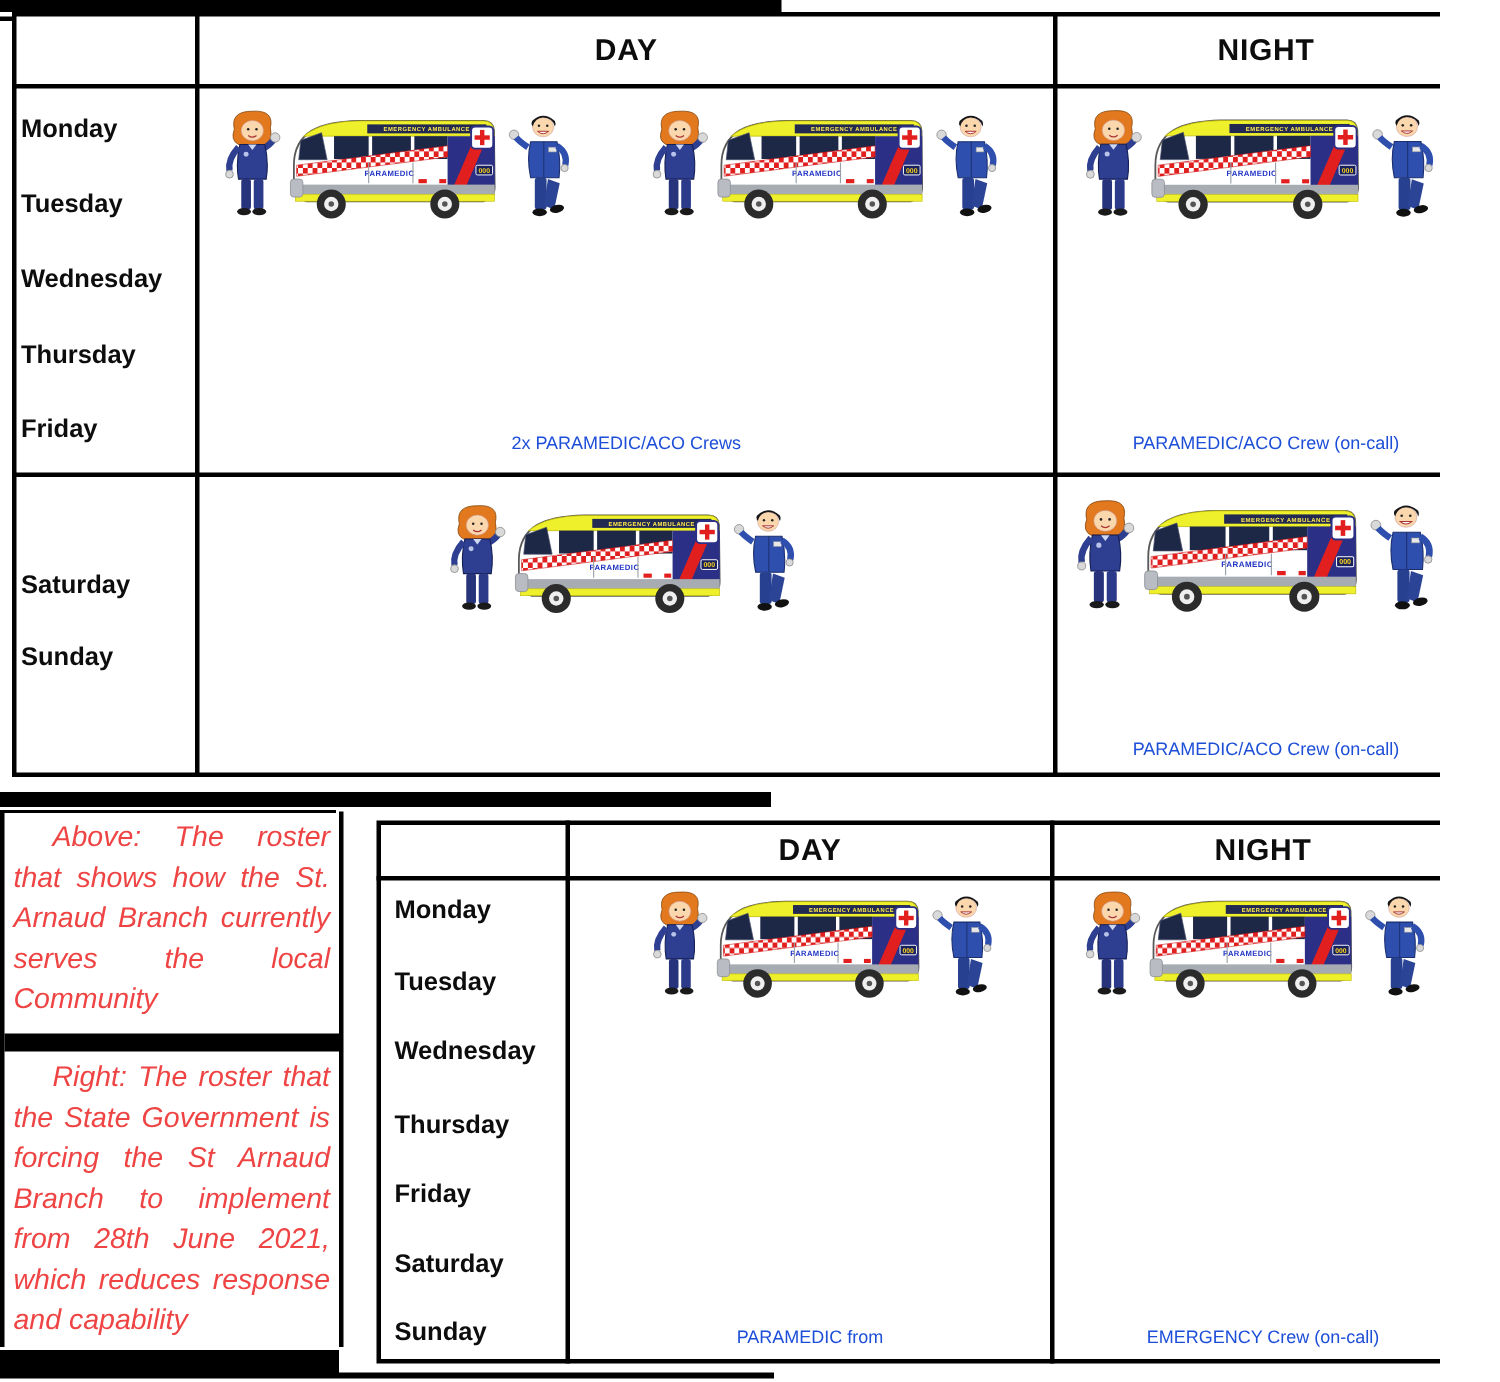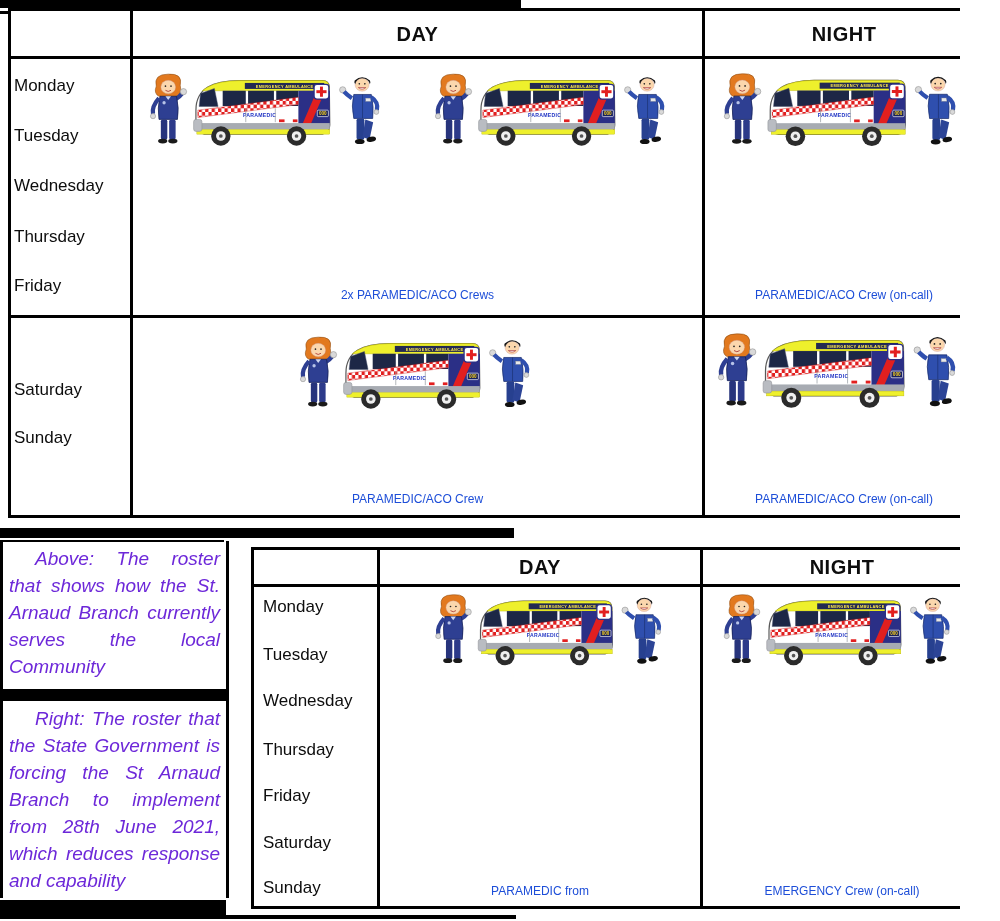--- a/index.html
+++ b/index.html
@@ -2,26 +2,26 @@
 <html><head>
 <meta charset="utf-8">
 <style>
   html,body{margin:0;padding:0;background:#fff;}
   .page{position:relative;width:960px;height:921px;background:#ffffff;
         font-family:"Liberation Sans",sans-serif;color:#111;overflow:hidden;}
   .rule{position:absolute;background:#000;}
   .tbl{position:absolute;border:3px solid #000;box-sizing:border-box;background:#fff;}
   .vline,.hline{position:absolute;background:#000;}
   .hdr{position:absolute;font-weight:bold;font-size:20px;letter-spacing:.5px;text-align:center;color:#0d0d0d;}
-  .daylbl{position:absolute;font-weight:normal;font-size:17px;color:#0d0d0d;white-space:nowrap;}
+  .daylbl{position:absolute;font-weight:bold;font-size:17px;color:#0d0d0d;white-space:nowrap;}
   .cap{position:absolute;font-size:12px;text-align:center;color:#1d4ed8;white-space:nowrap;}
   .sidebar{position:absolute;left:0;top:541px;width:229px;height:357px;
            border-left:3px solid #000;border-right:3px solid #000;box-sizing:border-box;}
   .para{position:absolute;left:6px;right:6px;font-style:italic;font-size:19px;
-        line-height:27px;text-align:justify;color:#6d28d9;}
+        line-height:27px;text-align:justify;color:#ef4444;}
   .para p{margin:0;text-indent:26px;}
   .sep{position:absolute;left:0;width:100%;background:#000;}
   .crew{position:absolute;}
   .defsvg{position:absolute;width:0;height:0;overflow:hidden;}
 </style>
 </head>
 <body>
 
 <svg class="defsvg" xmlns="http://www.w3.org/2000/svg" xmlns:xlink="http://www.w3.org/1999/xlink" aria-hidden="true">
   <defs>
@@ -146,21 +146,20 @@
     </svg>
   <svg class="crew" style="left:297px;top:334px;width:240px;height:82px" viewBox="0 0 260 88">
       <use href="#crew-symbol" xlink:href="#crew-symbol"></use>
     </svg>
   <svg class="crew" style="left:703px;top:331px;width:272px;height:84px" viewBox="0 0 260 88">
       <use href="#crew-symbol" xlink:href="#crew-symbol"></use>
     </svg>
 
   <div class="cap" style="left:133px;top:288px;width:569px">2x PARAMEDIC/ACO Crews</div>
   <div class="cap" style="left:705px;top:288px;width:278px">PARAMEDIC/ACO Crew (on-call)</div>
-  <div class="cap" style="left:133px;top:492px;width:569px">PARAMEDIC/ACO Crew</div>
   <div class="cap" style="left:705px;top:492px;width:278px">PARAMEDIC/ACO Crew (on-call)</div>
 
   <div class="sidebar">
     <div class="para" style="top:4px">
       <p>Above: The roster that shows how the St. Arnaud Branch currently serves the local Community</p>
     </div>
     <div class="sep" style="top:148px;height:12px"></div>
     <div class="para" style="top:164px">
       <p>Right: The roster that the State Government is forcing the St Arnaud Branch to implement from 28th June 2021, which reduces response and capability</p>
     </div>

